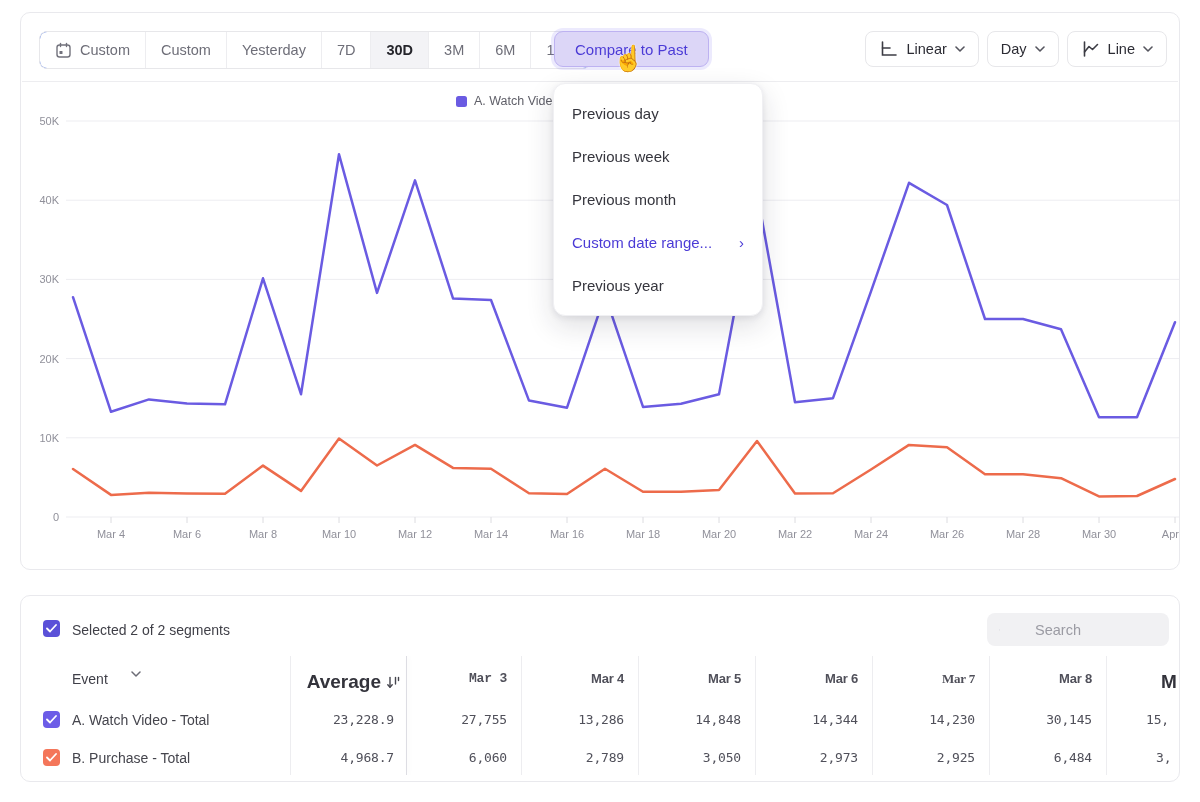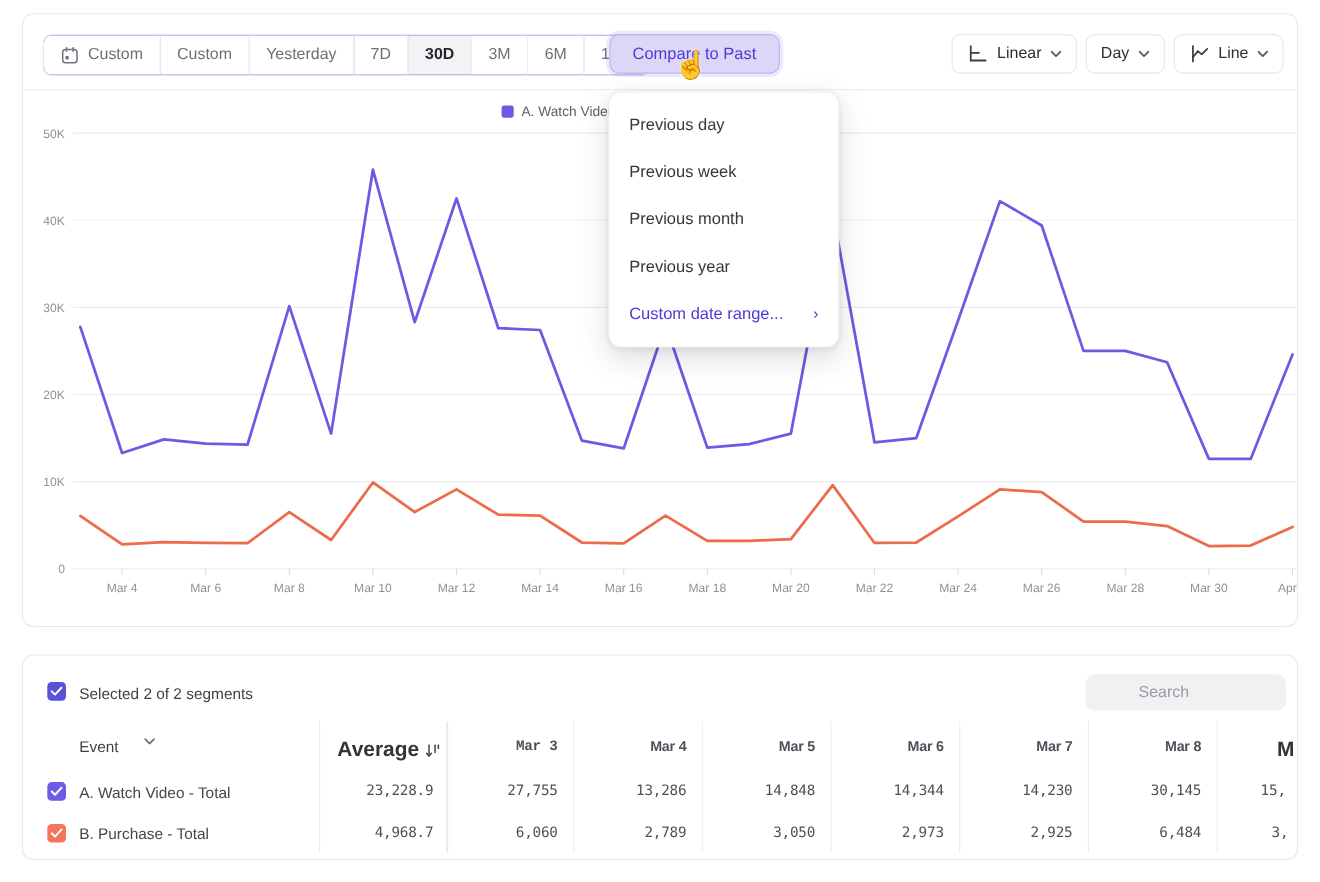--- a/index.html
+++ b/index.html
@@ -176,27 +176,27 @@
 <div class="menu" style="left:553px;top:83px;width:208px;">
   <div class="mi">
       <span>Previous day</span>
     </div>
   <div class="mi">
       <span>Previous week</span>
     </div>
   <div class="mi">
       <span>Previous month</span>
     </div>
-  <div class="mi">
-      <span>Previous year</span>
-    </div>
   <div class="mi link" style="color: rgb(75, 59, 214);">
     <span>Custom date range...</span>
     <span style="font-size:15px;">›</span>
   </div>
+  <div class="mi">
+      <span>Previous year</span>
+    </div>
 </div>
 
 <span class="cursor" style="left:613px;top:44px;">☝</span>
 
 <section class="card" style="left:20px;top:595px;width:1160px;height:187px;overflow:hidden;">
 
   <span class="cb" style="left: 22px; top: 24px; background: rgb(91, 81, 216);">
     <svg width="11" height="9" viewBox="0 0 11 9">
       <polyline points="1,4.5 4,7.5 10,1" fill="none" stroke="#fff" stroke-width="1.8" stroke-linecap="round" stroke-linejoin="round"></polyline>
     </svg>
@@ -232,21 +232,21 @@
       <line x1="3" y1="1.5" x2="3" y2="11" stroke="#45454e" stroke-width="1.4" stroke-linecap="round"></line>
       <polyline points="0.8,8.8 3,11.2 5.2,8.8" fill="none" stroke="#45454e" stroke-width="1.4" stroke-linecap="round" stroke-linejoin="round"></polyline>
       <line x1="8.5" y1="1.5" x2="8.5" y2="8" stroke="#45454e" stroke-width="1.4" stroke-linecap="round"></line>
       <line x1="11.5" y1="1.5" x2="11.5" y2="4.5" stroke="#45454e" stroke-width="1.4" stroke-linecap="round"></line>
     </svg>
   </div>
   <div class="hcell rcell" style="left:376px;top:75px;font-family:Liberation Mono, monospace;">Mar 3</div>
   <div class="hcell rcell" style="left:493px;top:75px;font-family:'Liberation Sans',sans-serif;">Mar 4</div>
   <div class="hcell rcell" style="left:610px;top:75px;font-family:'Liberation Sans',sans-serif;">Mar 5</div>
   <div class="hcell rcell" style="left:727px;top:75px;font-family:'Liberation Sans',sans-serif;">Mar 6</div>
-  <div class="hcell rcell" style="left:844px;top:75px;font-family:Liberation Sans, sans-serif;">Mar 7</div>
+  <div class="hcell rcell" style="left:844px;top:75px;font-family:Liberation Serif, serif;">Mar 7</div>
   <div class="hcell rcell" style="left:961px;top:75px;font-family:'Liberation Sans',sans-serif;">Mar 8</div>
   <div class="hcell" style="left:1140px;top:75px;">M</div>
 
   <div>
     <span class="cb" style="left: 22px; top: 115px; background: rgb(108, 92, 231);">
       <svg width="11" height="9" viewBox="0 0 11 9">
         <polyline points="1,4.5 4,7.5 10,1" fill="none" stroke="#fff" stroke-width="1.8" stroke-linecap="round" stroke-linejoin="round"></polyline>
       </svg>
     </span>
     <span class="abs" style="left:51px;top:116px;font-size:14px;color:#45454d;">A. Watch Video - Total</span>

